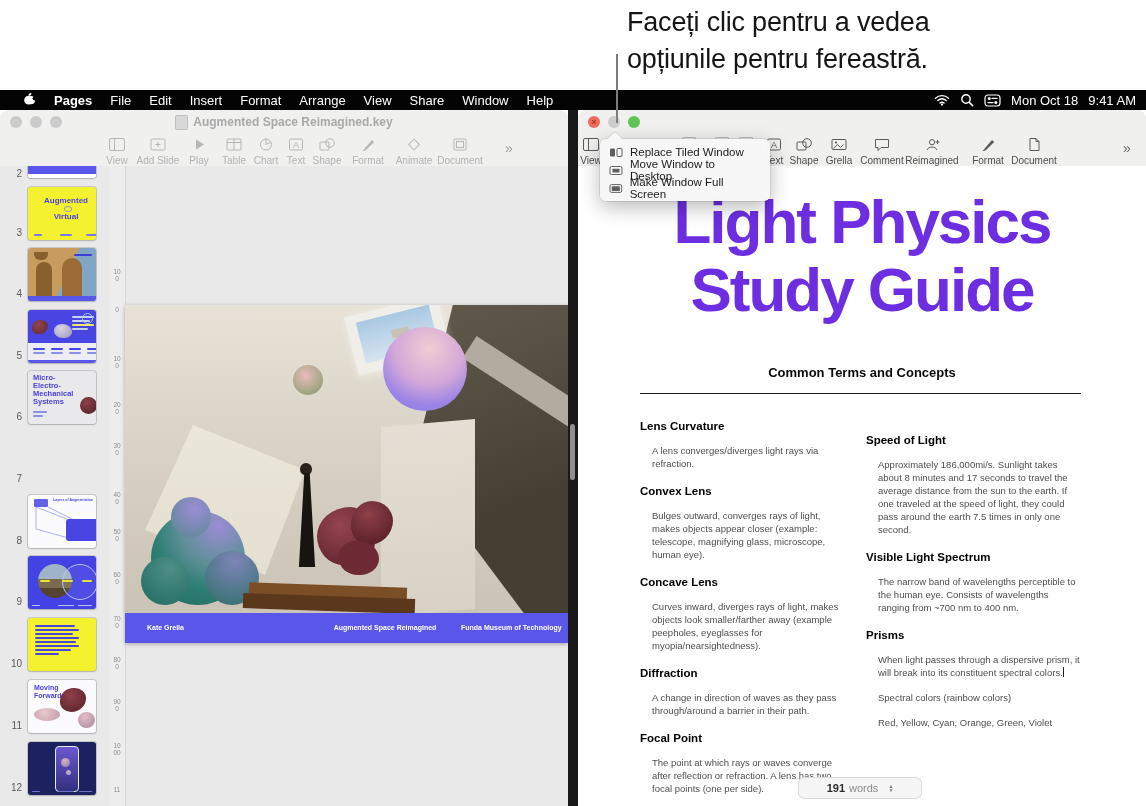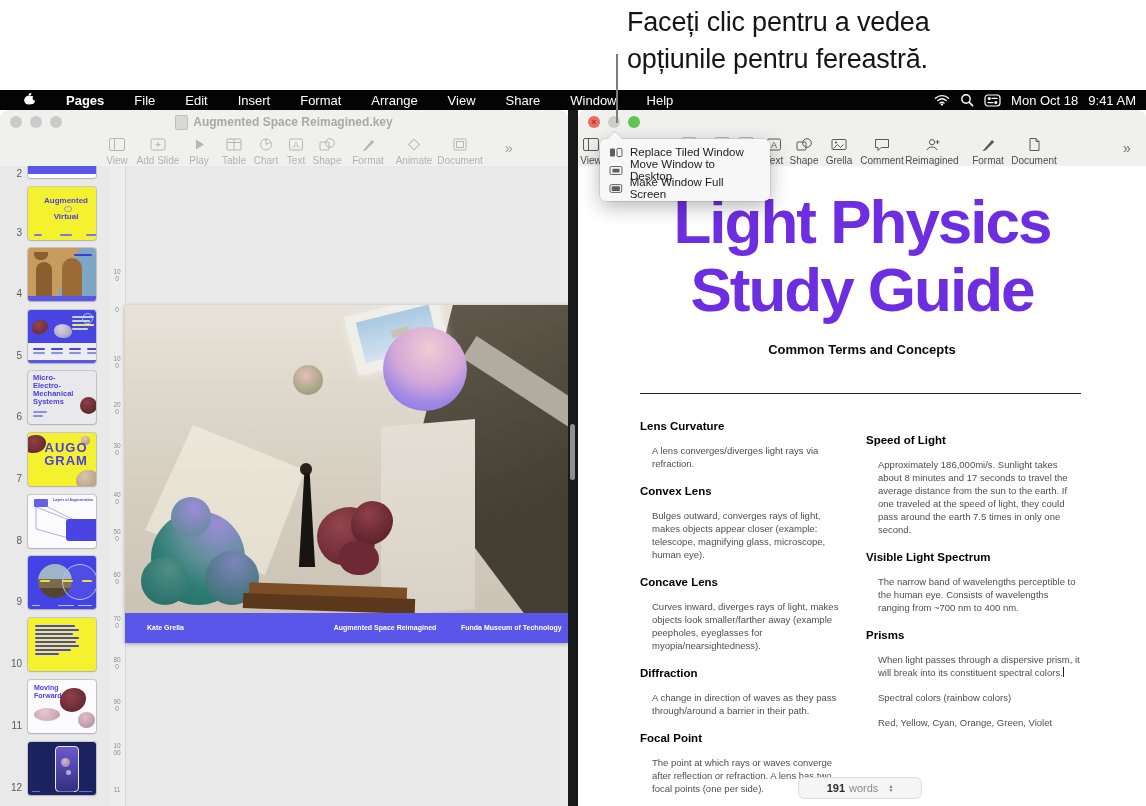--- a/index.html
+++ b/index.html
@@ -5,21 +5,21 @@
   html,body{margin:0;padding:0;background:#fff;}
   #root{position:relative;width:1146px;height:806px;overflow:hidden;background:#fff;
         font-family:"Liberation Sans",sans-serif;-webkit-font-smoothing:antialiased;}
   .abs{position:absolute;}
   
   .callout{position:absolute;left:627px;top:4px;font-size:27px;line-height:37px;color:#151515;letter-spacing:-.2px;}
   .callout-line{position:absolute;left:616px;top:54px;width:2px;height:69px;background:#7d7d7d;z-index:60;}
   
   .menubar{position:absolute;left:0;top:90px;width:1146px;height:20px;background:#040404;color:#fff;
            display:flex;align-items:center;font-size:13px;z-index:5;}
-  .mb-left{display:flex;align-items:center;gap:12px;padding-left:14px;}
+  .mb-left{display:flex;align-items:center;gap:0;padding-left:14px;}
   .mb-item{padding:0 9px;white-space:nowrap;}
   .mb-app{font-weight:700;}
   .mb-right{margin-left:auto;display:flex;align-items:center;gap:10px;padding-right:10px;}
   .mb-right .txt{white-space:nowrap;}
   
   .window{position:absolute;top:110px;height:696px;background:#ECECEC;z-index:10;}
   #win-left{left:0;width:568px;border-radius:9px 9px 0 0;}
   #win-right{left:578px;width:568px;border-radius:9px 9px 0 0;}
   .chrome{position:absolute;left:0;top:0;right:0;height:56px;background:#F0F0EF;border-bottom:1px solid #D4D4D4;border-radius:9px 9px 0 0;}
   .titlebar{position:absolute;left:0;top:0;right:0;height:24px;display:flex;align-items:center;justify-content:center;gap:5px;}
@@ -46,21 +46,21 @@
   .rlabel{position:absolute;left:3px;width:8px;font-size:6.5px;line-height:7px;color:#8E8E8E;word-break:break-all;text-align:center;}
   .slide{position:absolute;left:15px;top:139px;width:443px;height:338px;background:#DCD6CB;box-shadow:0 1px 4px rgba(0,0,0,.3);overflow:hidden;}
   .slide-footer{position:absolute;left:0;top:308px;width:100%;height:30px;background:#5A56E9;color:#fff;font-size:7px;font-weight:700;}
   
   .divider{position:absolute;left:568px;top:110px;width:10px;height:696px;background:#191919;z-index:8;}
   .scroll-handle{position:absolute;left:570px;top:424px;width:5px;height:56px;border-radius:3px;background:#8F8F8F;z-index:9;}
   
   .pagesdoc{position:absolute;left:0;top:56px;right:0;bottom:0;background:#fff;overflow:hidden;}
   .doc-title{position:absolute;left:0;top:22px;width:100%;text-align:center;color:#6D2EE2;
              font-size:62px;line-height:68px;font-weight:700;letter-spacing:-2px;}
-  .doc-sub{position:absolute;left:0;top:176px;width:100%;text-align:center;font-size:13px;font-weight:700;color:#0A0A0A;}
+  .doc-sub{position:absolute;left:0;top:199px;width:100%;text-align:center;font-size:13px;font-weight:700;color:#0A0A0A;}
   .doc-hr{position:absolute;left:62px;top:227px;width:441px;height:1px;background:#222;}
   .col{position:absolute;width:220px;}
   .sec{margin-bottom:15px;}
   .sec h4{margin:0 0 3px 0;font-size:11.5px;color:#000;}
   .sec p{margin:12px;font-size:9.5px;line-height:13px;color:#4E4E4E;}
   .cursor{display:inline-block;width:1px;height:10px;background:#222;vertical-align:-1px;}
   .wordpill{position:absolute;left:282px;top:611px;transform:translateX(-50%);width:122px;height:20px;
             background:#F5F5F5;border:1px solid #DCDCDC;border-radius:6px;display:flex;align-items:center;justify-content:center;
             font-size:11px;color:#8A8A8A;gap:4px;}
   .wordpill b{color:#2B2B2B;}
@@ -291,29 +291,20 @@
           <div>Electro-</div>
           <div>Mechanical</div>
           <div>Systems</div>
         </div>
         <div class="abs" style="left:52px;top:26px;width:17px;height:17px;border-radius:50%;background:radial-gradient(circle at 38% 32%,#8E4048,#4E1E26);"></div>
         <span class="dash" style="left:5px;top:40px;width:14px;background:#8A8FE8;"></span>
         <span class="dash" style="left:5px;top:44px;width:10px;background:#8A8FE8;"></span>
       </div>
 
       <span class="snum" style="top:307px;">7</span>
-      <div class="thumb" style="top:267px;background:#F4F12F;">
-        <div class="abs" style="left:-4px;top:2px;width:22px;height:18px;background:radial-gradient(circle at 45% 35%,#8E4048,#5A2029);border-radius:55% 45% 60% 40%;"></div>
-        <div class="abs" style="right:6px;top:3px;width:9px;height:9px;border-radius:50%;background:radial-gradient(circle at 40% 30%,#E8C8B8,#B08868);"></div>
-        <div class="abs" style="left:0;top:8px;width:76px;text-align:center;font-weight:700;font-size:13px;line-height:13px;letter-spacing:1px;color:#4B3FE0;">
-          <div>AUGO</div>
-          <div>GRAM</div>
-        </div>
-        <div class="abs" style="right:-2px;bottom:-4px;width:22px;height:20px;background:radial-gradient(circle at 40% 30%,#D8C8B0,#A89070);border-radius:60% 40% 50% 50%;"></div>
-      </div>
 
       <span class="snum" style="top:369px;">8</span>
       <div class="thumb" style="top:329px;background:#FBFBFD;">
         <div class="abs" style="right:3px;top:3px;font-size:3.5px;color:#4B3FE0;font-weight:700;">Layers of Augmentation</div>
         <div class="abs" style="left:6px;top:4px;width:14px;height:8px;background:#4845E2;border-radius:1px;opacity:.85;"></div>
         <svg class="abs" style="left:0;top:0;" width="76" height="53" viewBox="0 0 76 53">
           <path d="M8 12 L44 26 M20 12 L52 28 M8 12 L8 34 L44 44 M44 26 L44 44" stroke="#8A8FE8" stroke-width=".7" fill="none"></path>
         </svg>
         <div class="abs" style="left:38px;top:24px;width:32px;height:22px;background:#4845E2;border-radius:3px;"></div>
       </div>

